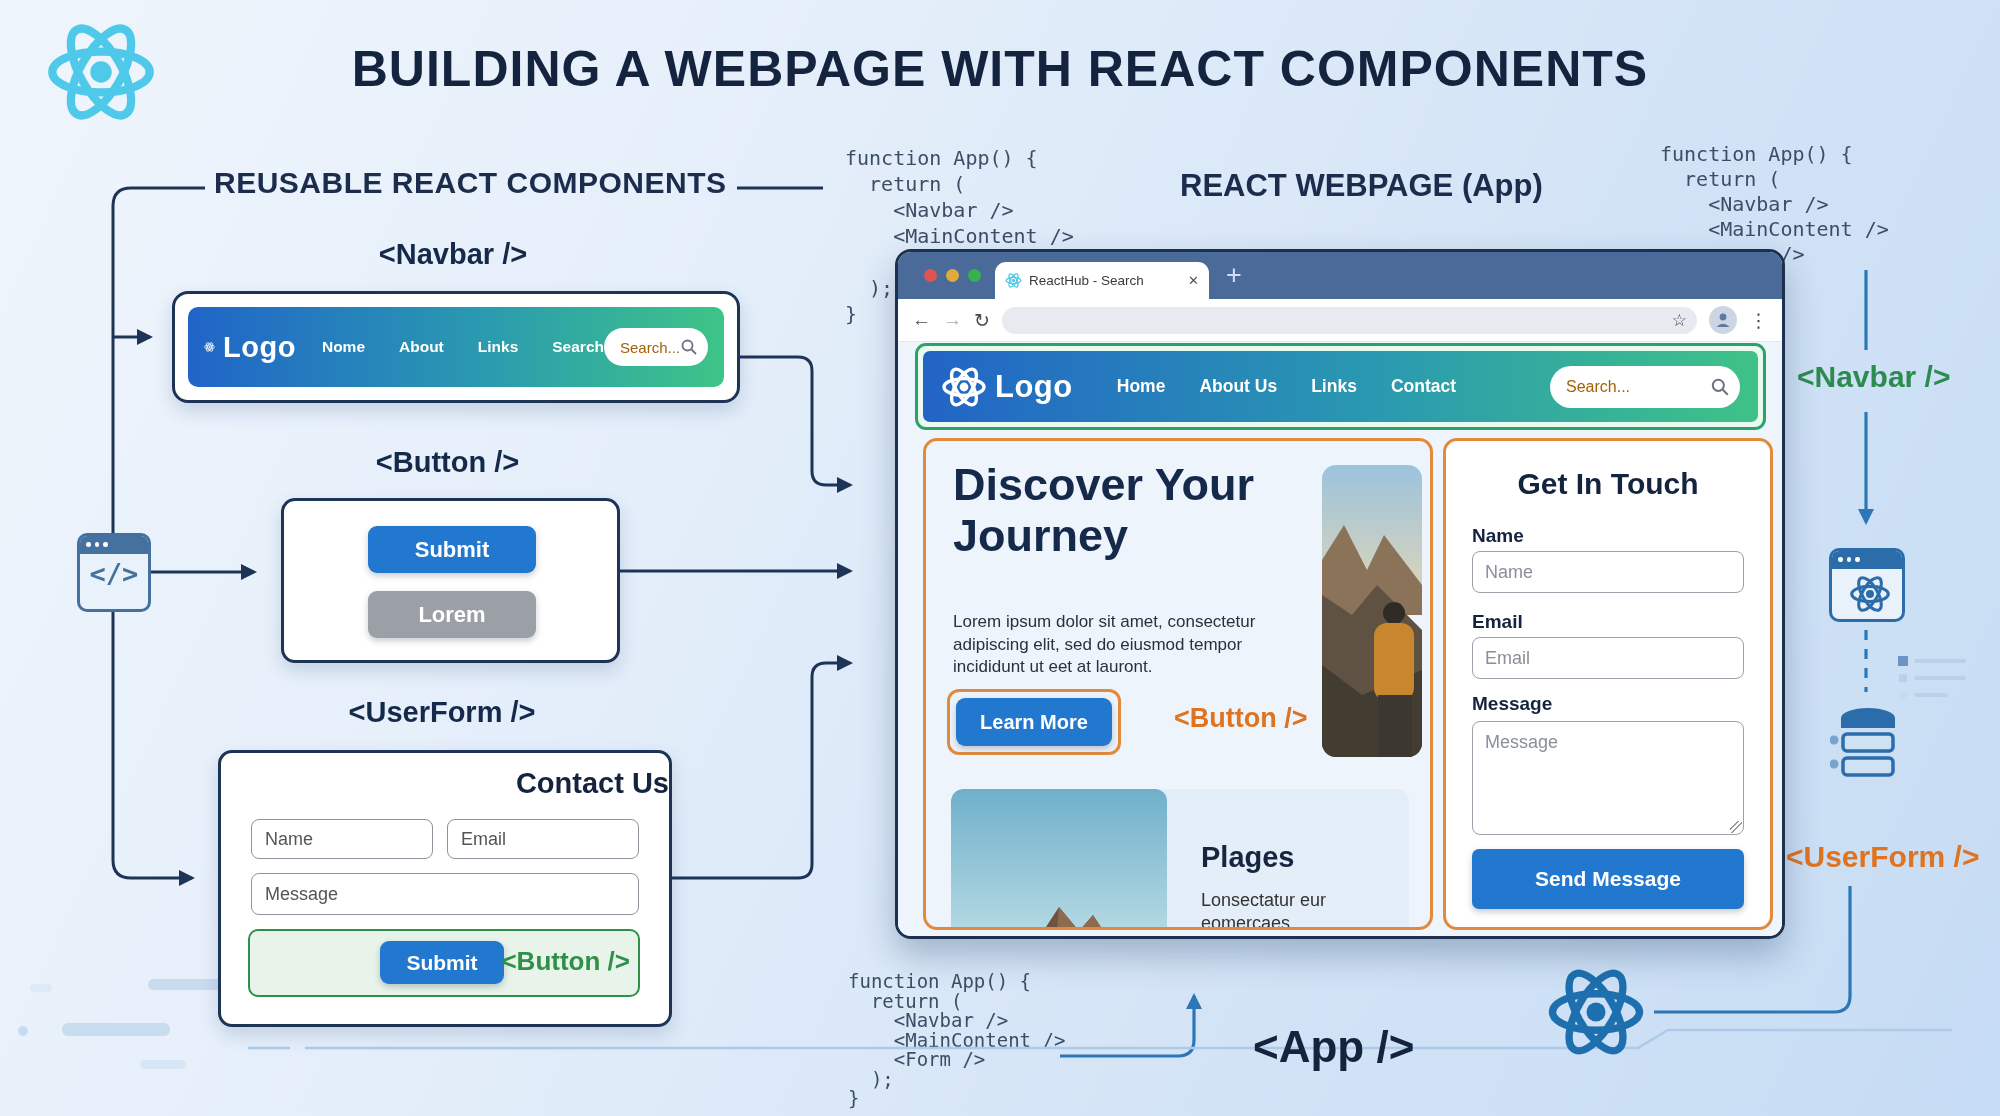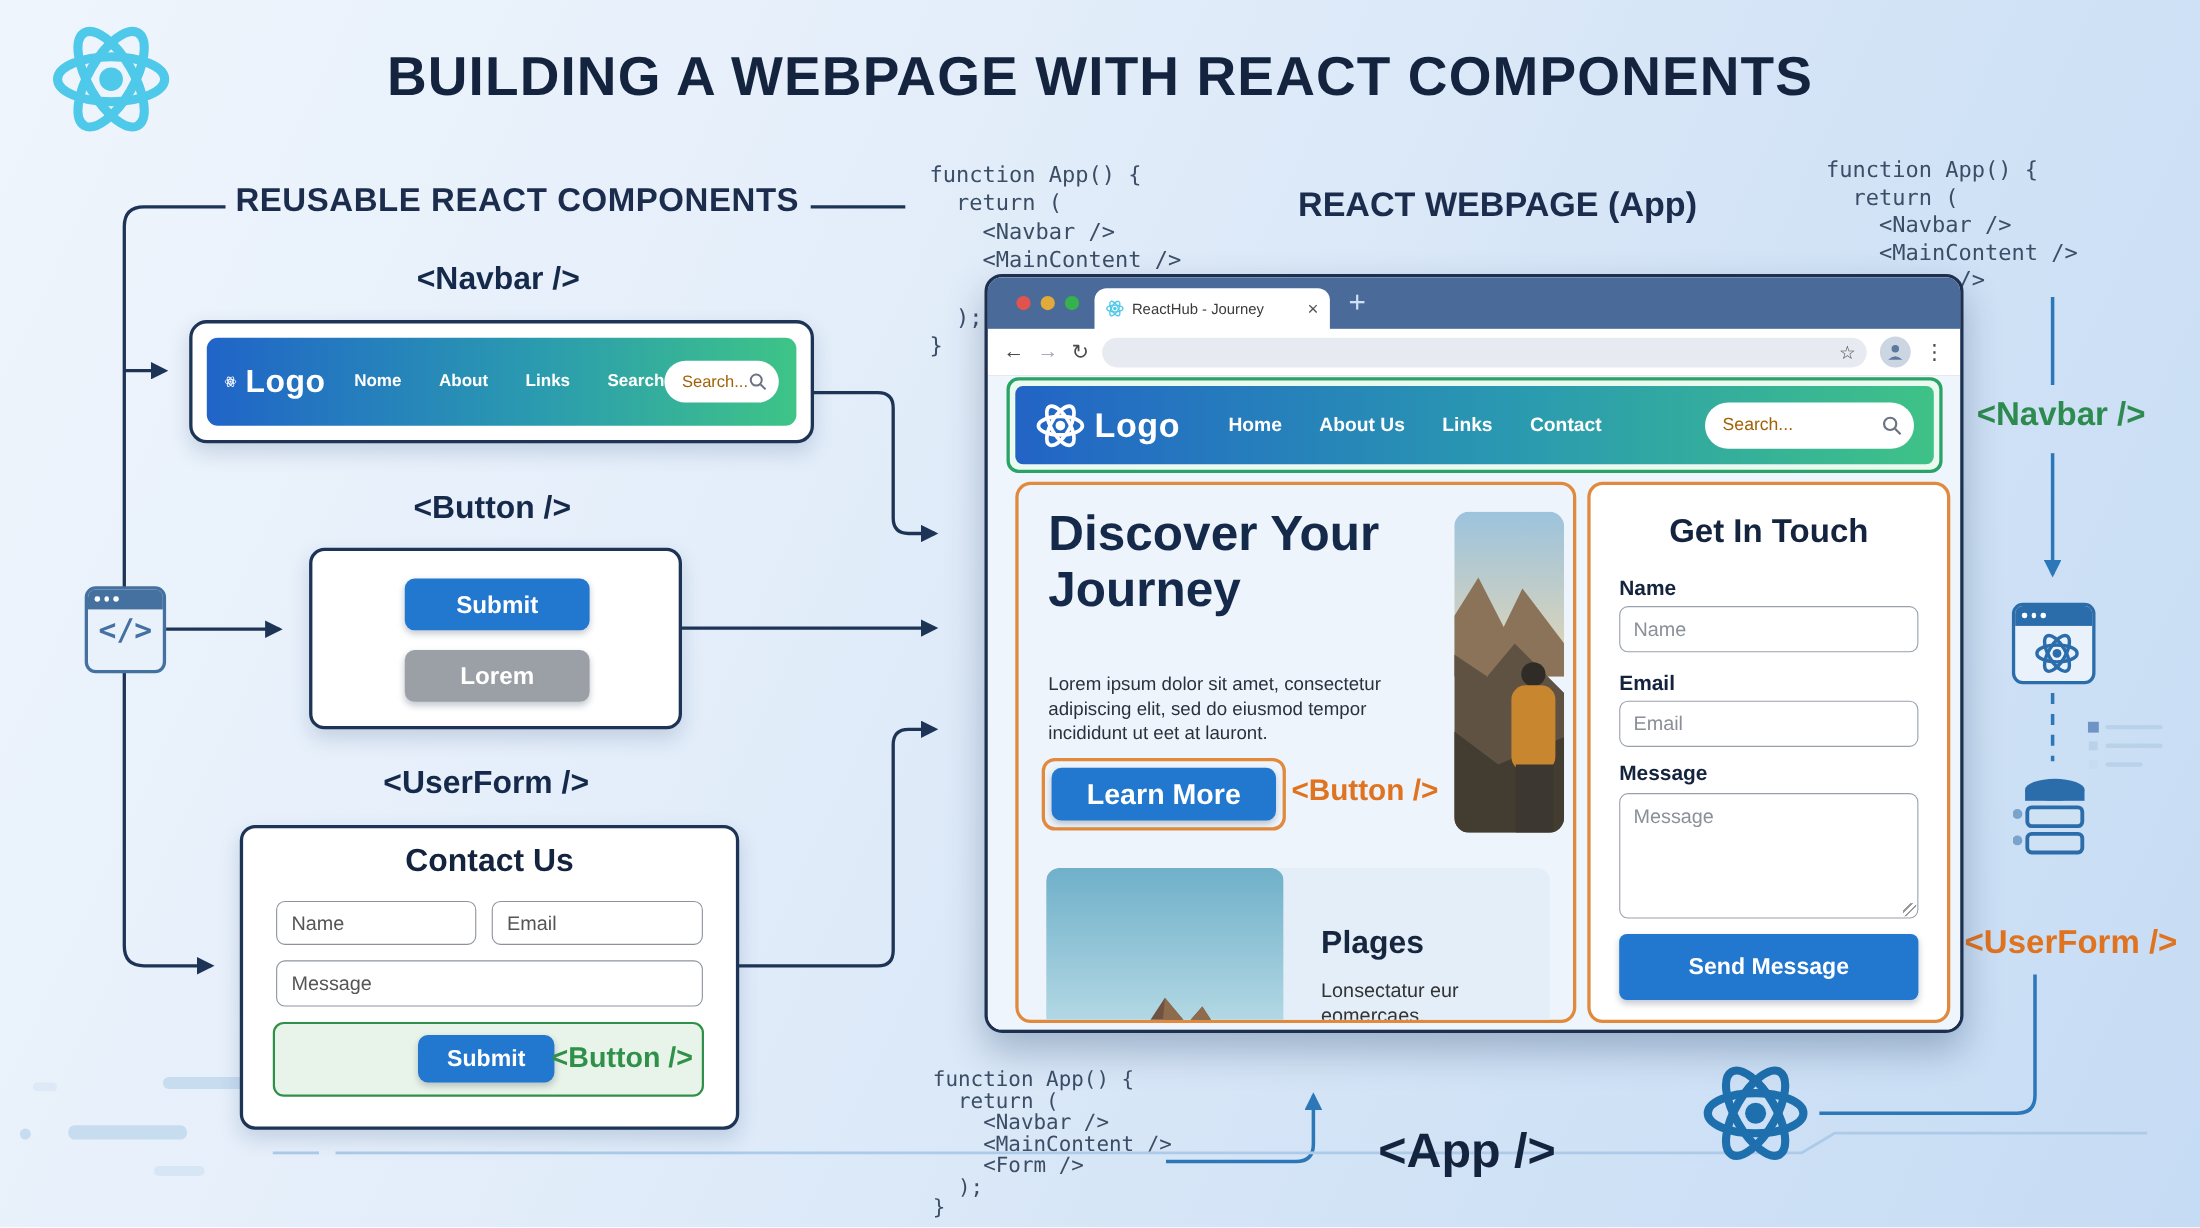--- a/index.html
+++ b/index.html
@@ -28,21 +28,21 @@
   .nav-links{display:flex;gap:34px;margin-left:26px;color:#fff;font-size:15.5px;font-weight:600;}
   .search-pill{margin-left:auto;background:#fff;border-radius:20px;height:38px;display:flex;
     align-items:center;padding:0 10px 0 16px;color:#a16207;font-size:15px;}
   .navbar-card .search-pill{width:150px;box-sizing:border-box;}
   .button-card{left:281px;top:498px;width:333px;height:159px;}
   .btn{display:block;border:none;border-radius:9px;color:#fff;font-weight:700;cursor:pointer;
     font-family:"Liberation Sans",sans-serif;box-shadow:0 3px 6px rgba(30,50,80,.25);}
   .btn-submit{position:absolute;left:84px;top:25px;width:168px;height:47px;background:#2277cf;font-size:22px;}
   .btn-cancel{position:absolute;left:84px;top:90px;width:168px;height:47px;background:#9ba0a6;font-size:22px;}
   .userform-card{left:218px;top:750px;width:448px;height:271px;border-radius:14px;}
-  .uf-heading{position:absolute;left:0;top:14px;width:100%;text-align:center;font-size:29px;font-weight:800;color:#14243f;}
+  .uf-heading{position:absolute;left:0;top:14px;width:100%;text-align:right;font-size:29px;font-weight:800;color:#14243f;}
   .uf-input{position:absolute;height:40px;border:1.6px solid #8d939c;border-radius:8px;
     font-size:18px;color:#444;padding:0 13px;box-sizing:border-box;background:#fff;font-family:"Liberation Sans",sans-serif;}
   .uf-input::placeholder{color:#555;opacity:1;}
   .uf-name{left:30px;top:66px;width:182px;}
   .uf-email{left:226px;top:66px;width:192px;}
   .uf-msg{left:30px;top:120px;width:388px;height:42px;}
   .uf-green{position:absolute;left:27px;top:176px;width:392px;height:68px;background:#e8f3e9;
     border:2.5px solid #2f9149;border-radius:10px;box-sizing:border-box;}
   .uf-green .btn{position:absolute;left:130px;top:10px;width:124px;height:43px;background:#2277cf;font-size:21px;}
   .uf-green-label{position:absolute;right:8px;top:15px;font-size:26px;font-weight:800;color:#2f9149;}
@@ -80,21 +80,21 @@
     display:flex;align-items:center;padding:0 18px;}
   .page-links{display:flex;gap:34px;margin-left:44px;color:#fff;font-size:17.5px;font-weight:600;}
   .page-navbar .search-pill{width:190px;height:42px;border-radius:21px;font-size:16px;box-sizing:border-box;}
   
   .mc-card{position:absolute;left:25px;top:96px;width:510px;height:492px;background:#edf4fb;
     border:3px solid #e18a3e;border-radius:14px;box-sizing:border-box;overflow:hidden;}
   .mc-h1{position:absolute;left:27px;top:18px;width:350px;font-size:45px;line-height:1.14;
     font-weight:800;color:#152a4a;}
   .mc-p{position:absolute;left:27px;top:170px;width:345px;font-size:17px;line-height:1.33;color:#29313d;}
   .lm-wrap{position:absolute;left:21px;top:248px;border:3px solid #e18a3e;border-radius:12px;padding:6px;}
-  .lm-btn{width:204px;height:48px;background:#2277cf;font-size:26px;border-radius:9px;}
+  .lm-btn{width:156px;height:48px;background:#2277cf;font-size:20px;border-radius:9px;}
   .mc-btn-anno{position:absolute;left:248px;top:262px;font-size:27px;font-weight:800;color:#e0731f;}
   .hero-photo{position:absolute;right:8px;top:24px;width:100px;height:292px;border-radius:14px;overflow:hidden;}
   .feature-card{position:absolute;left:25px;top:348px;width:458px;height:210px;background:#e3eef9;border-radius:12px;overflow:hidden;}
   .feature-img{position:absolute;left:0;top:0;width:216px;height:210px;border-radius:12px;overflow:hidden;}
   .feature-h{position:absolute;left:250px;top:52px;font-size:29px;font-weight:800;color:#17263f;}
   .feature-t{position:absolute;left:250px;top:100px;width:170px;font-size:18px;line-height:1.3;color:#333;}
   
   .form-card{position:absolute;left:545px;top:96px;width:330px;height:492px;background:#fff;
     border:3px solid #e18a3e;border-radius:14px;box-sizing:border-box;overflow:hidden;}
   .fc-h{position:absolute;left:0;top:26px;width:100%;text-align:center;font-size:30px;font-weight:800;color:#14243f;}
@@ -260,21 +260,21 @@
 
   <div class="abs browser">
     <div class="titlebar">
       <span class="tl-dot" style="left:26px;background:#e0534e"></span>
       <span class="tl-dot" style="left:48px;background:#e2a93b"></span>
       <span class="tl-dot" style="left:70px;background:#35b14e"></span>
       <div class="tab">
         <svg class="rl" width="17" height="17" viewBox="-11.5 -11.5 23 23" style="color:#4ec9e9">
             <use href="#rlogo"></use>
           </svg>
-        <span class="tab-title">ReactHub - Journey</span>
+        <span class="tab-title">ReactHub - Search</span>
         <span class="tab-close">✕</span>
       </div>
       <span class="newtab">+</span>
     </div>
     <div class="toolbar">
       <span class="nav-arrow">←</span>
       <span class="nav-arrow fwd">→</span>
       <span class="nav-arrow">↻</span>
       <div class="urlbar">
         <span class="star">☆</span>

